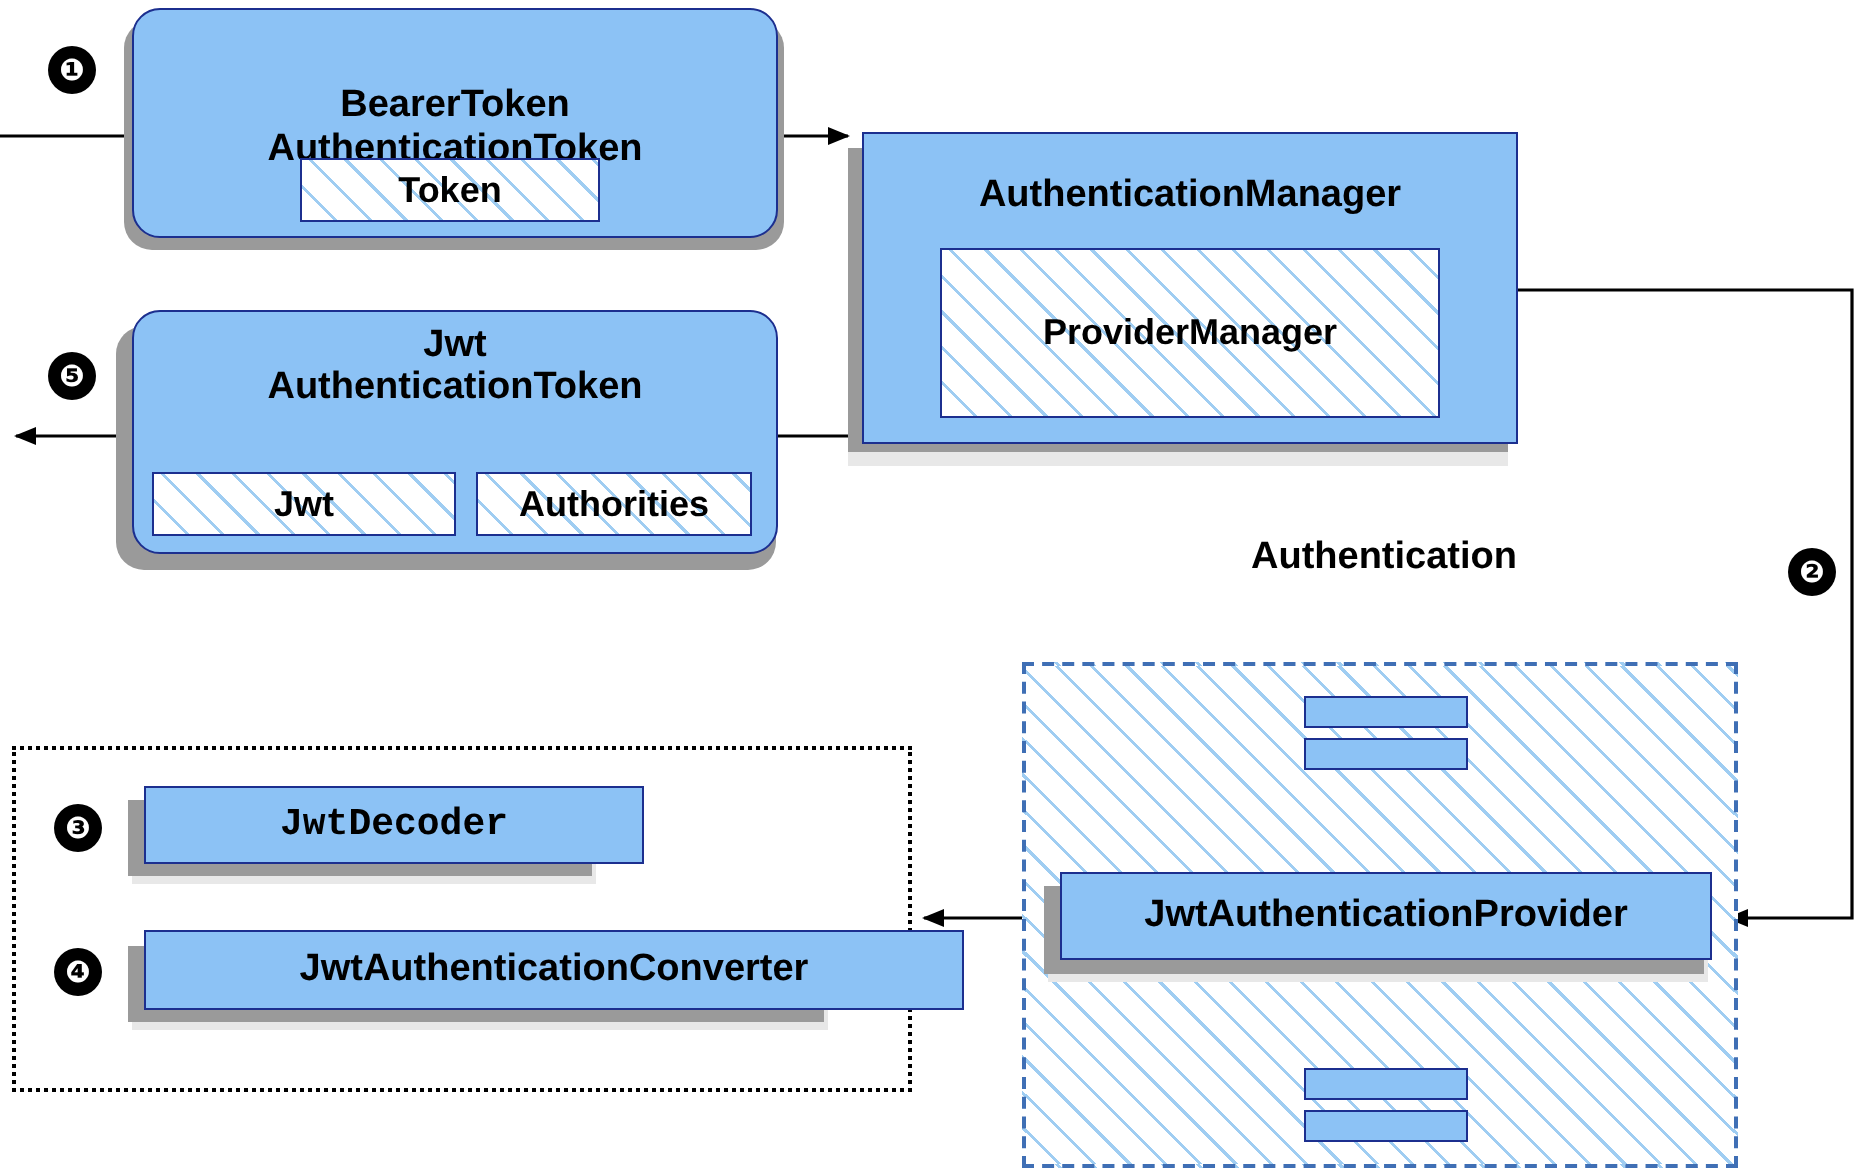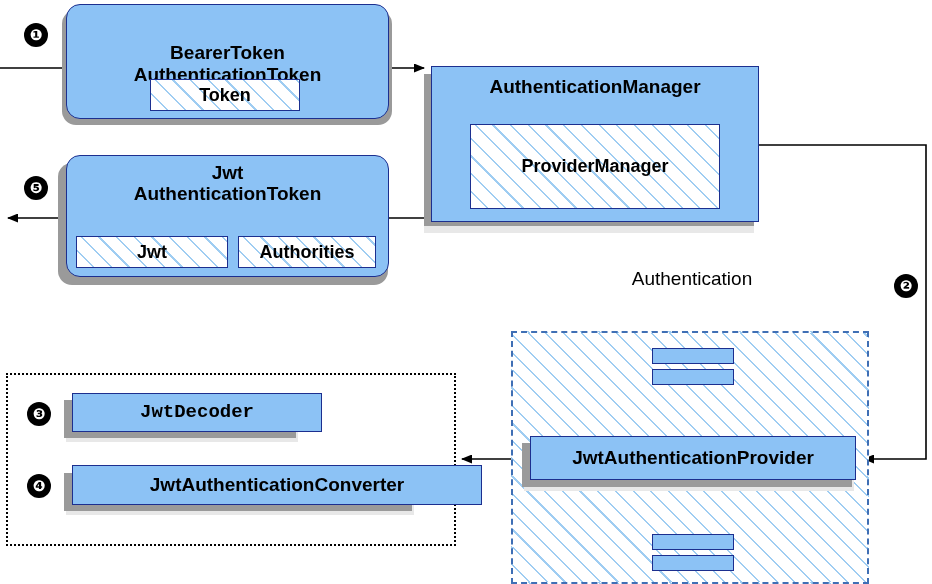--- a/index.html
+++ b/index.html
@@ -102,21 +102,21 @@
   
   .prov-bar {
     position: absolute;
     box-sizing: border-box;
     background: #8cc2f5;
     border: 1.5px solid #1c2f8f;
   }
 
   .group-caption {
     position: absolute;
-    font-weight: normal;
+    font-weight: bold;
     color: #000000;
     text-align: center;
     line-height: 1.15;
   }
 
   .title-big   { font-size: 19px; }
   .title-mid   { font-size: 18px; }
 </style>
 </head>
 <body>
@@ -177,21 +177,21 @@
       <div class="title-big">Jwt</div>
       <div class="title-big">AuthenticationToken</div>
     </div>
   </div>
   <div class="hatch-sub hatch title-mid" style="left:76px; top:236px; width:152px; height:32px;">Jwt</div>
   <div class="hatch-sub hatch title-mid" style="left:238px; top:236px; width:138px; height:32px;text-align:center;">Authorities</div>
 
   <div class="shadow light" style="left:424px; top:78px; width:330px; height:155px;"></div>
   <div class="shadow dark" style="left:424px; top:74px; width:330px; height:152px;"></div>
   <div class="node" style="left:431px; top:66px; width:328px; height:156px; flex-direction:column; justify-content:flex-start;">
-    <div class="title-big" style="padding-top:9px;">AuthenticationManager</div>
+    <div class="title-big" style="padding-top:20px;">AuthenticationManager</div>
   </div>
   <div class="hatch-sub hatch title-mid" style="left:470px; top:124px; width:250px; height:85px;">ProviderManager</div>
 
   <div class="group-caption title-big" style="left:592px; top:268px; width:200px;">
     <div>Authentication</div>
   </div>
 
   <div class="frame-dashed-hatch hatch" style="left:511px; top:331px; width:358px; height:253px;"></div>
 
   <div class="prov-bar" style="left:652px; top:348px; width:82px; height:16px;"></div>

